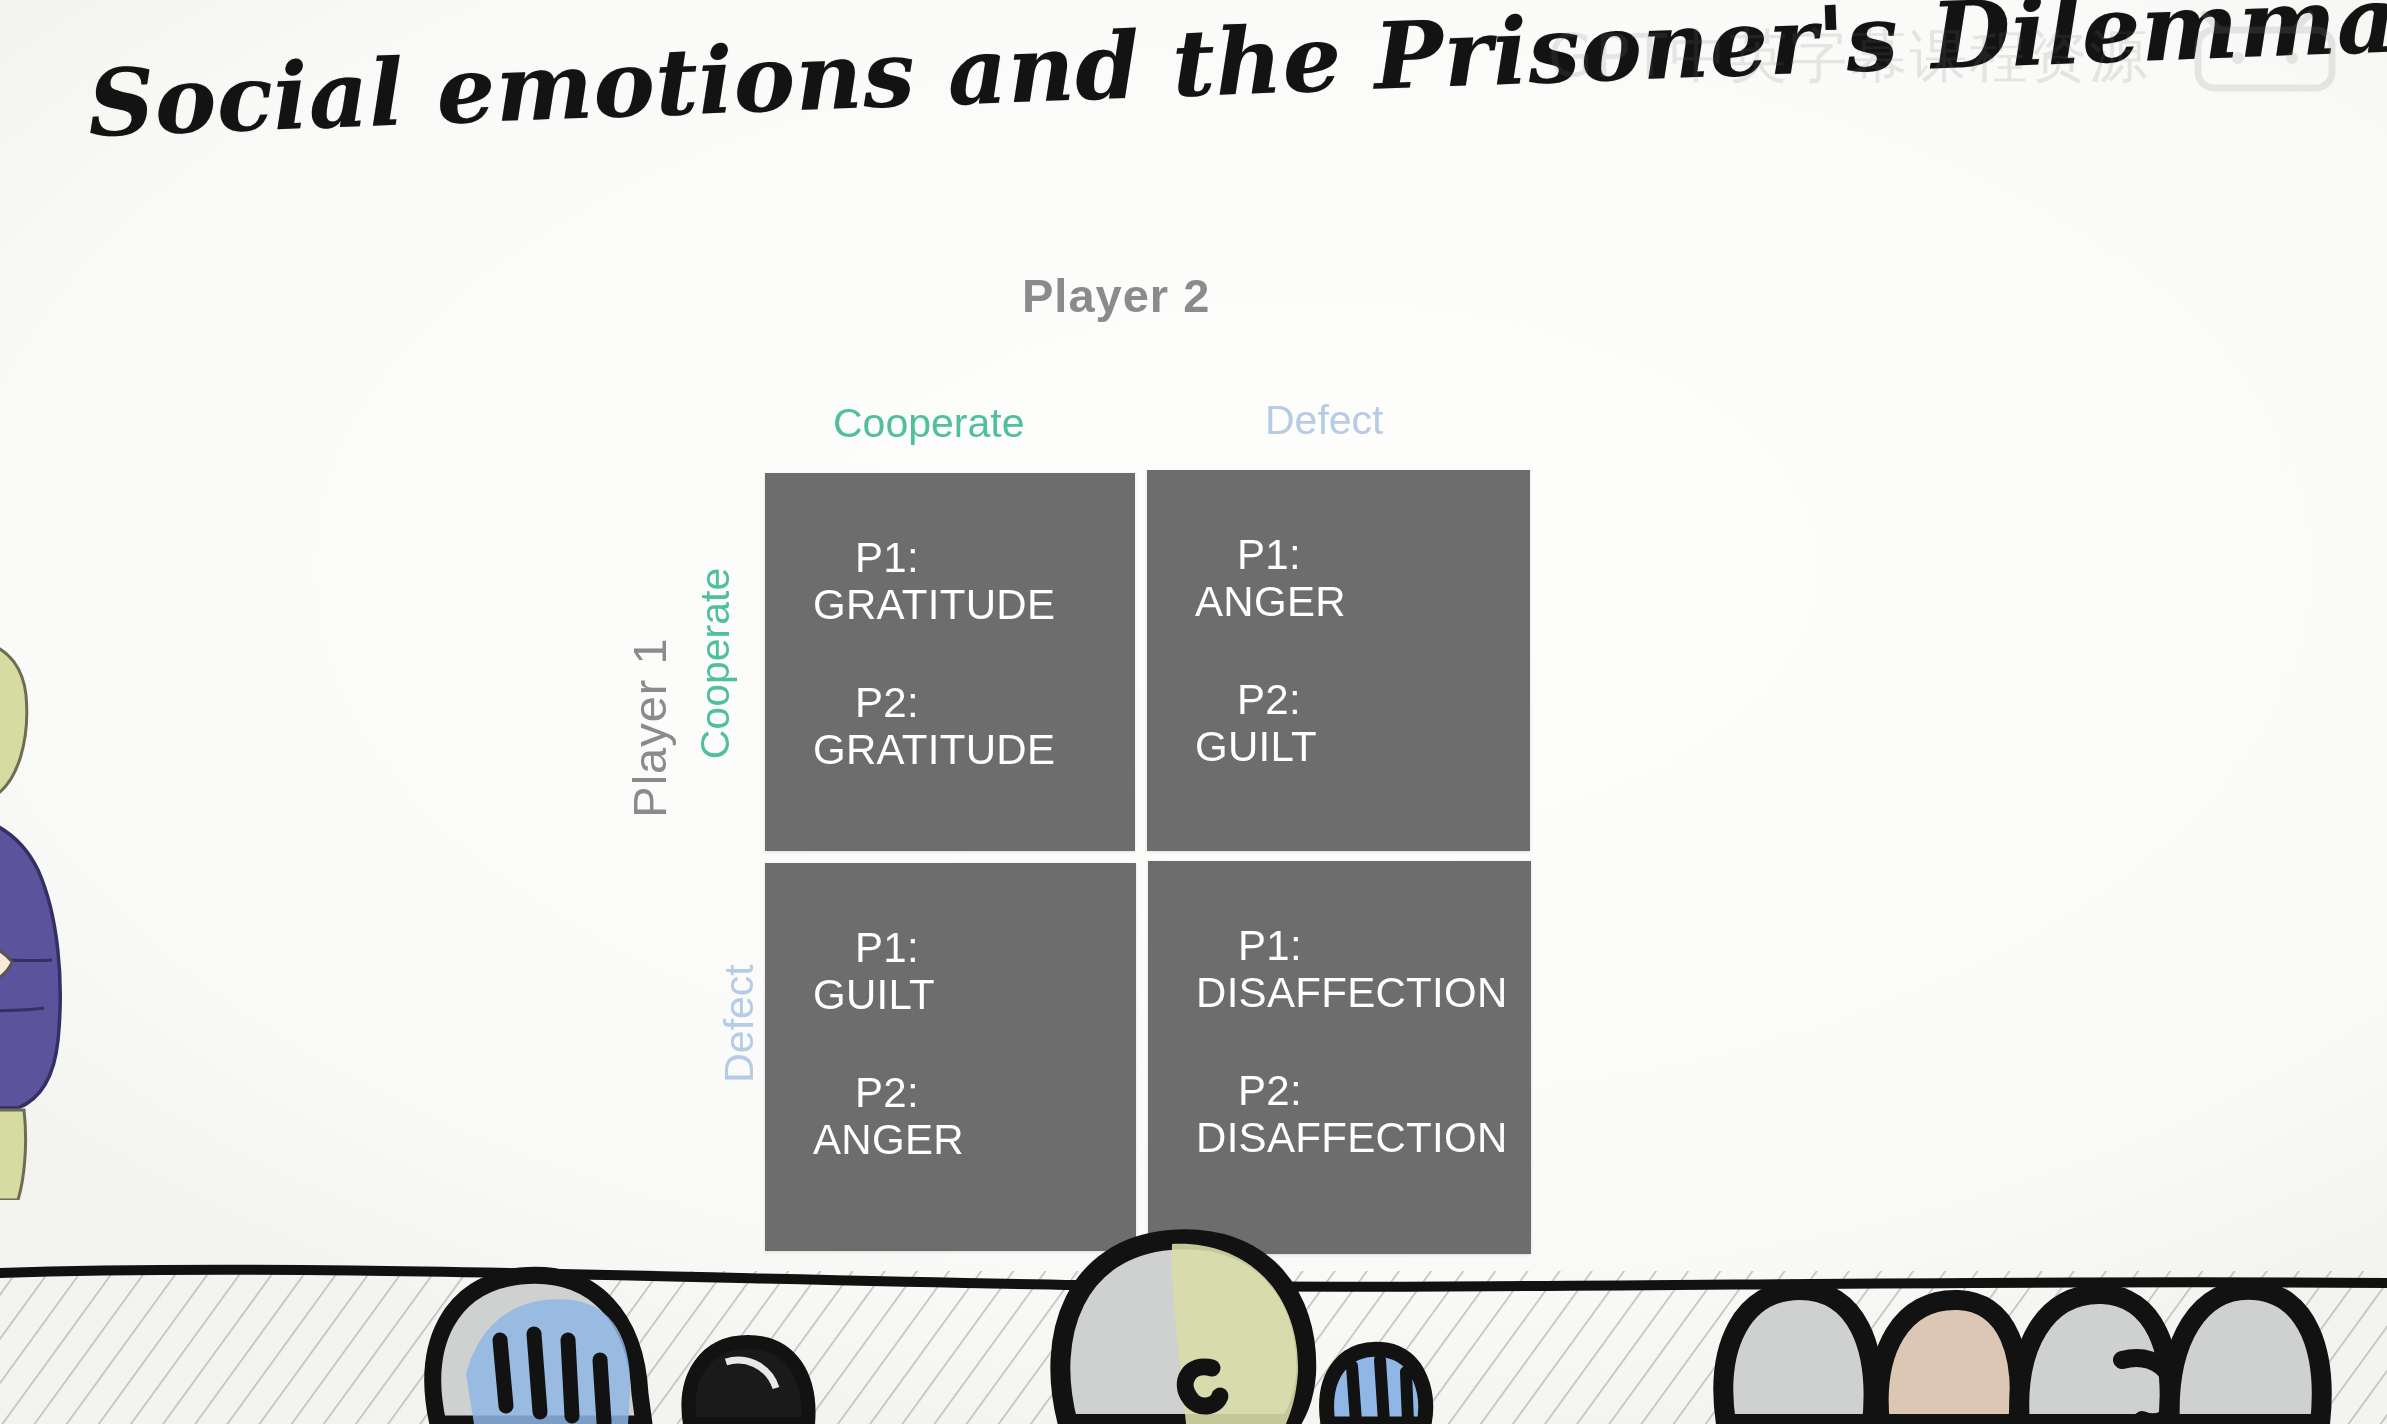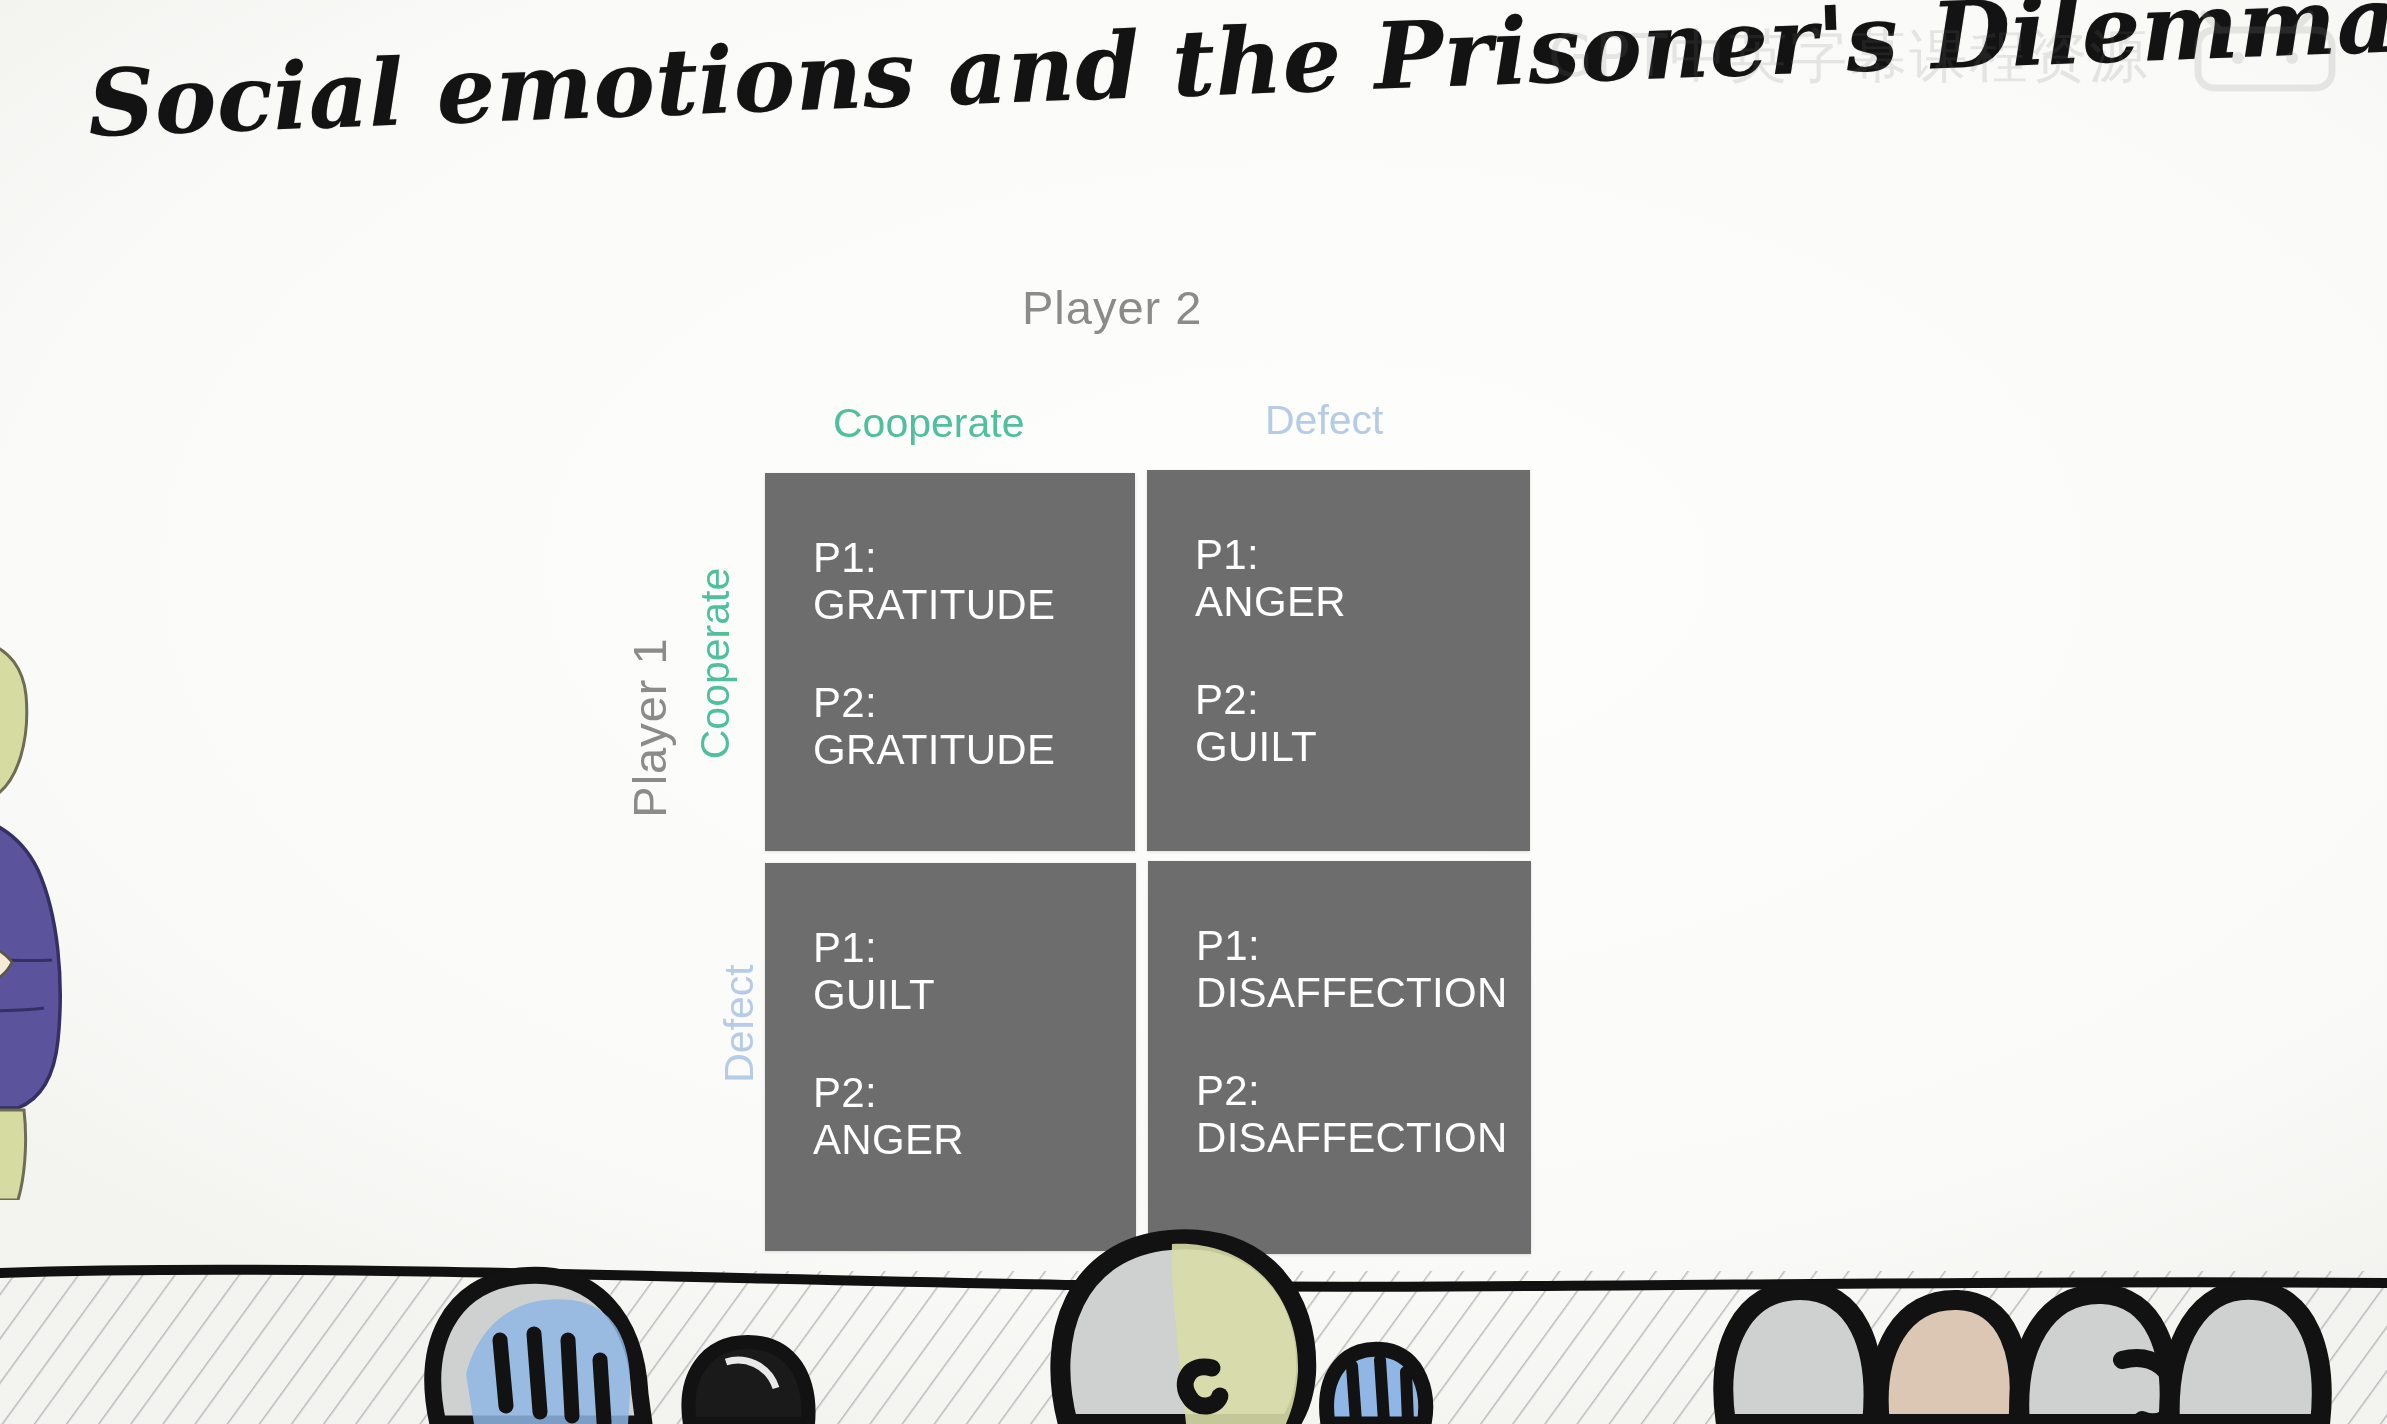--- a/index.html
+++ b/index.html
@@ -58,25 +58,26 @@
   #bililogo {
     position:absolute;
     left:2190px; top:8px;
     width:150px; height:86px;
     opacity:.18;
   }
 
   
   #p2-label {
     position:absolute;
-    left:1022px; top:280px;
+    left:1022px; top:268px;
     font-size:47px;
     color:#8b8b8b;
     letter-spacing:1px;
     white-space:nowrap;
+    font-weight:bold;
   }
 
   
   .col-head {
     position:absolute;
     font-size:41px;
     white-space:nowrap;
   }
   #col-coop   { left:833px;  top:400px; color:#4fbf9e; }
   #col-defect { left:1265px; top:397px; color:#b6cbe5; }
@@ -118,20 +119,21 @@
   }
   #cell-cc { left:765px;  top:473px;  width:370px; height:378px; }
   #cell-cd { left:1147px; top:470px;  width:383px; height:381px; }
   #cell-dc { left:765px;  top:863px;  width:371px; height:388px; }
   #cell-dd { left:1148px; top:861px;  width:383px; height:393px; }
 
   .cell .who {
     font-size:42px;
     line-height:1.08;
     letter-spacing:.3px;
+    margin-left:42px;
   }
   .cell .emo {
     font-size:42px;
     line-height:1.08;
     letter-spacing:.3px;
     margin-top:2px;
   }
   .cell .gap { height:52px; }
 
   

